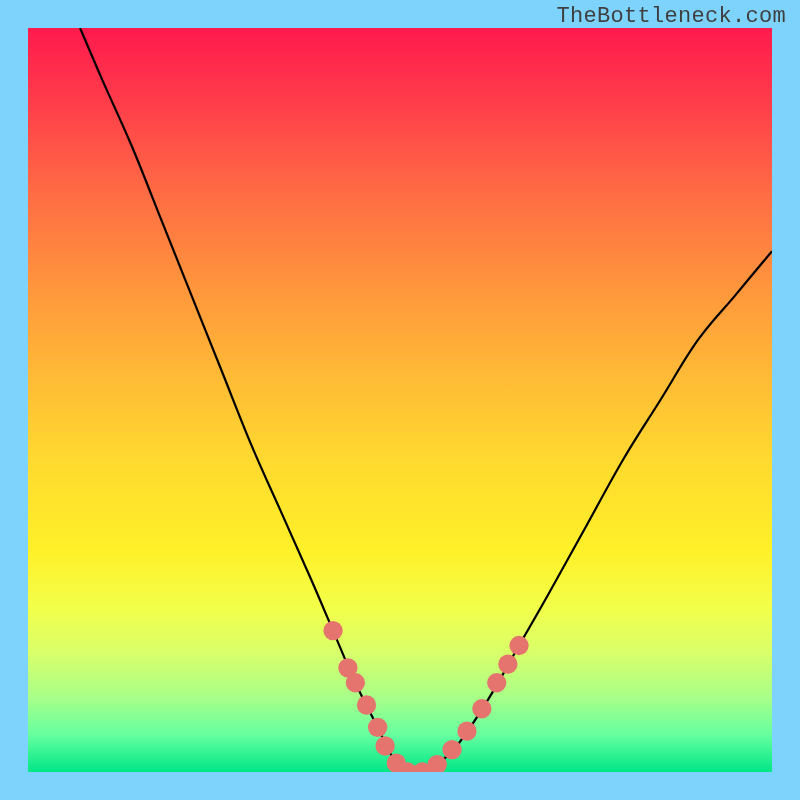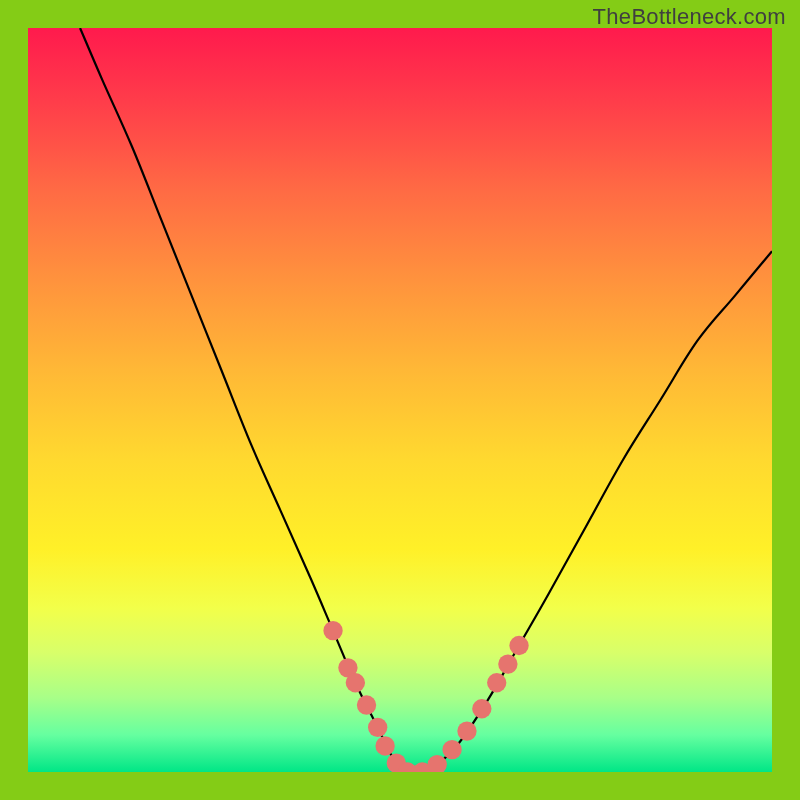--- a/index.html
+++ b/index.html
@@ -8,21 +8,22 @@
     width: 800px;
     height: 800px;
     overflow: hidden;
     background: #000;
     font-family: Arial, Helvetica, sans-serif;
   }
   .frame {
     position: relative;
     width: 800px;
     height: 800px;
-    background: #84cc16;
+    background: #7dd3fc;
+    font-family: Liberation Mono, monospace;
   }
   .plot-area {
     position: absolute;
     left: 28px;
     top: 28px;
     width: 744px;
     height: 744px;
     background: linear-gradient(
       to bottom,
       #ff1a4d 0%,

